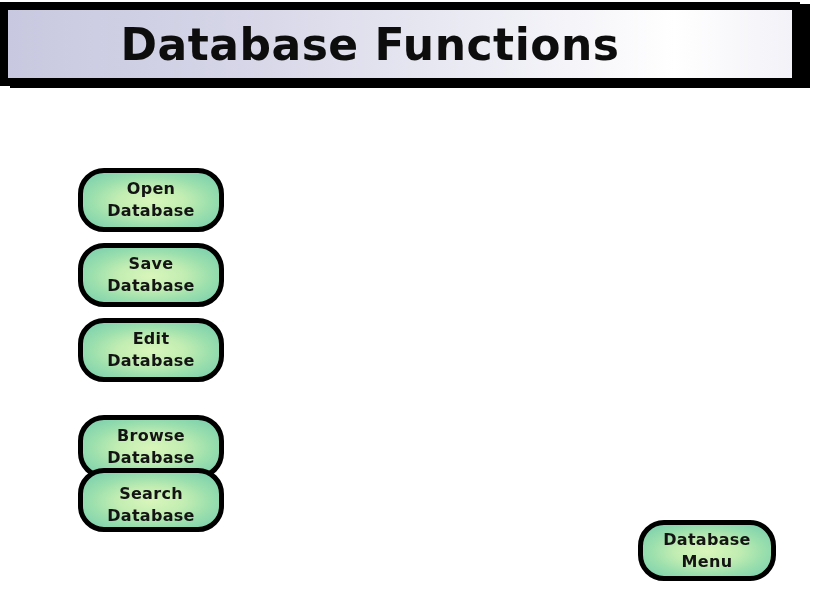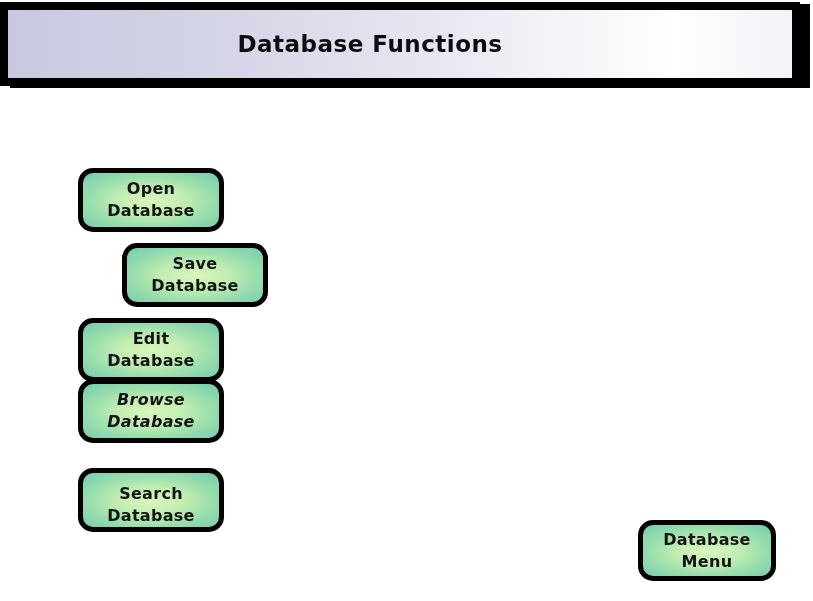--- a/index.html
+++ b/index.html
@@ -25,54 +25,54 @@
     box-sizing: border-box;
     border: 8px solid #000000;
     box-shadow: 10px 2px 0 #000000;
     background: linear-gradient(to right, #c8c8e0 0%, #d6d6e8 30%, #efeff6 65%, #ffffff 85%, #f2f2f8 100%);
     display: flex;
     align-items: center;
     justify-content: center;
     padding-right: 60px;
   }
   .header-title {
-    font-size: 23px;
+    font-size: 44px;
     font-weight: bold;
     color: #0d0d0d;
     letter-spacing: 0.5px;
     white-space: nowrap;
   }
   
   .gbtn {
     position: absolute;
     box-sizing: border-box;
     border: 5px solid #000000;
-    border-radius: 15px;
+    border-radius: 26px;
     background: radial-gradient(ellipse at 50% 52%, #d9f6bc 0%, #c2edb2 35%, #9bdfad 62%, #74ccae 100%);
     display: flex;
     align-items: center;
     justify-content: center;
     text-align: center;
     cursor: pointer;
     padding: 0;
     font-family: "DejaVu Sans", "Liberation Sans", sans-serif;
   }
   .gbtn-label {
     font-size: 16px;
     font-weight: bold;
     line-height: 22px;
     color: #141414;
     letter-spacing: 0.3px;
     white-space: pre-line;
   }
   .btn-col { left: 78px; width: 146px; height: 64px; }
   .btn-open   { top: 168px; }
-  .btn-save   { top: 243px; margin-left: 44px; }
+  .btn-save   { top: 243px; }
   .btn-edit   { top: 318px; text-align: center; }
-  .btn-browse { top: 379px; font-style: italic; }
+  .btn-browse { top: 415px; }
   .btn-search { top: 468px; align-items: flex-end; }
   .btn-menu {
     left: 638px;
     top: 520px;
     width: 138px;
     height: 61px;
   }
 </style>
 </head>
 <body>

